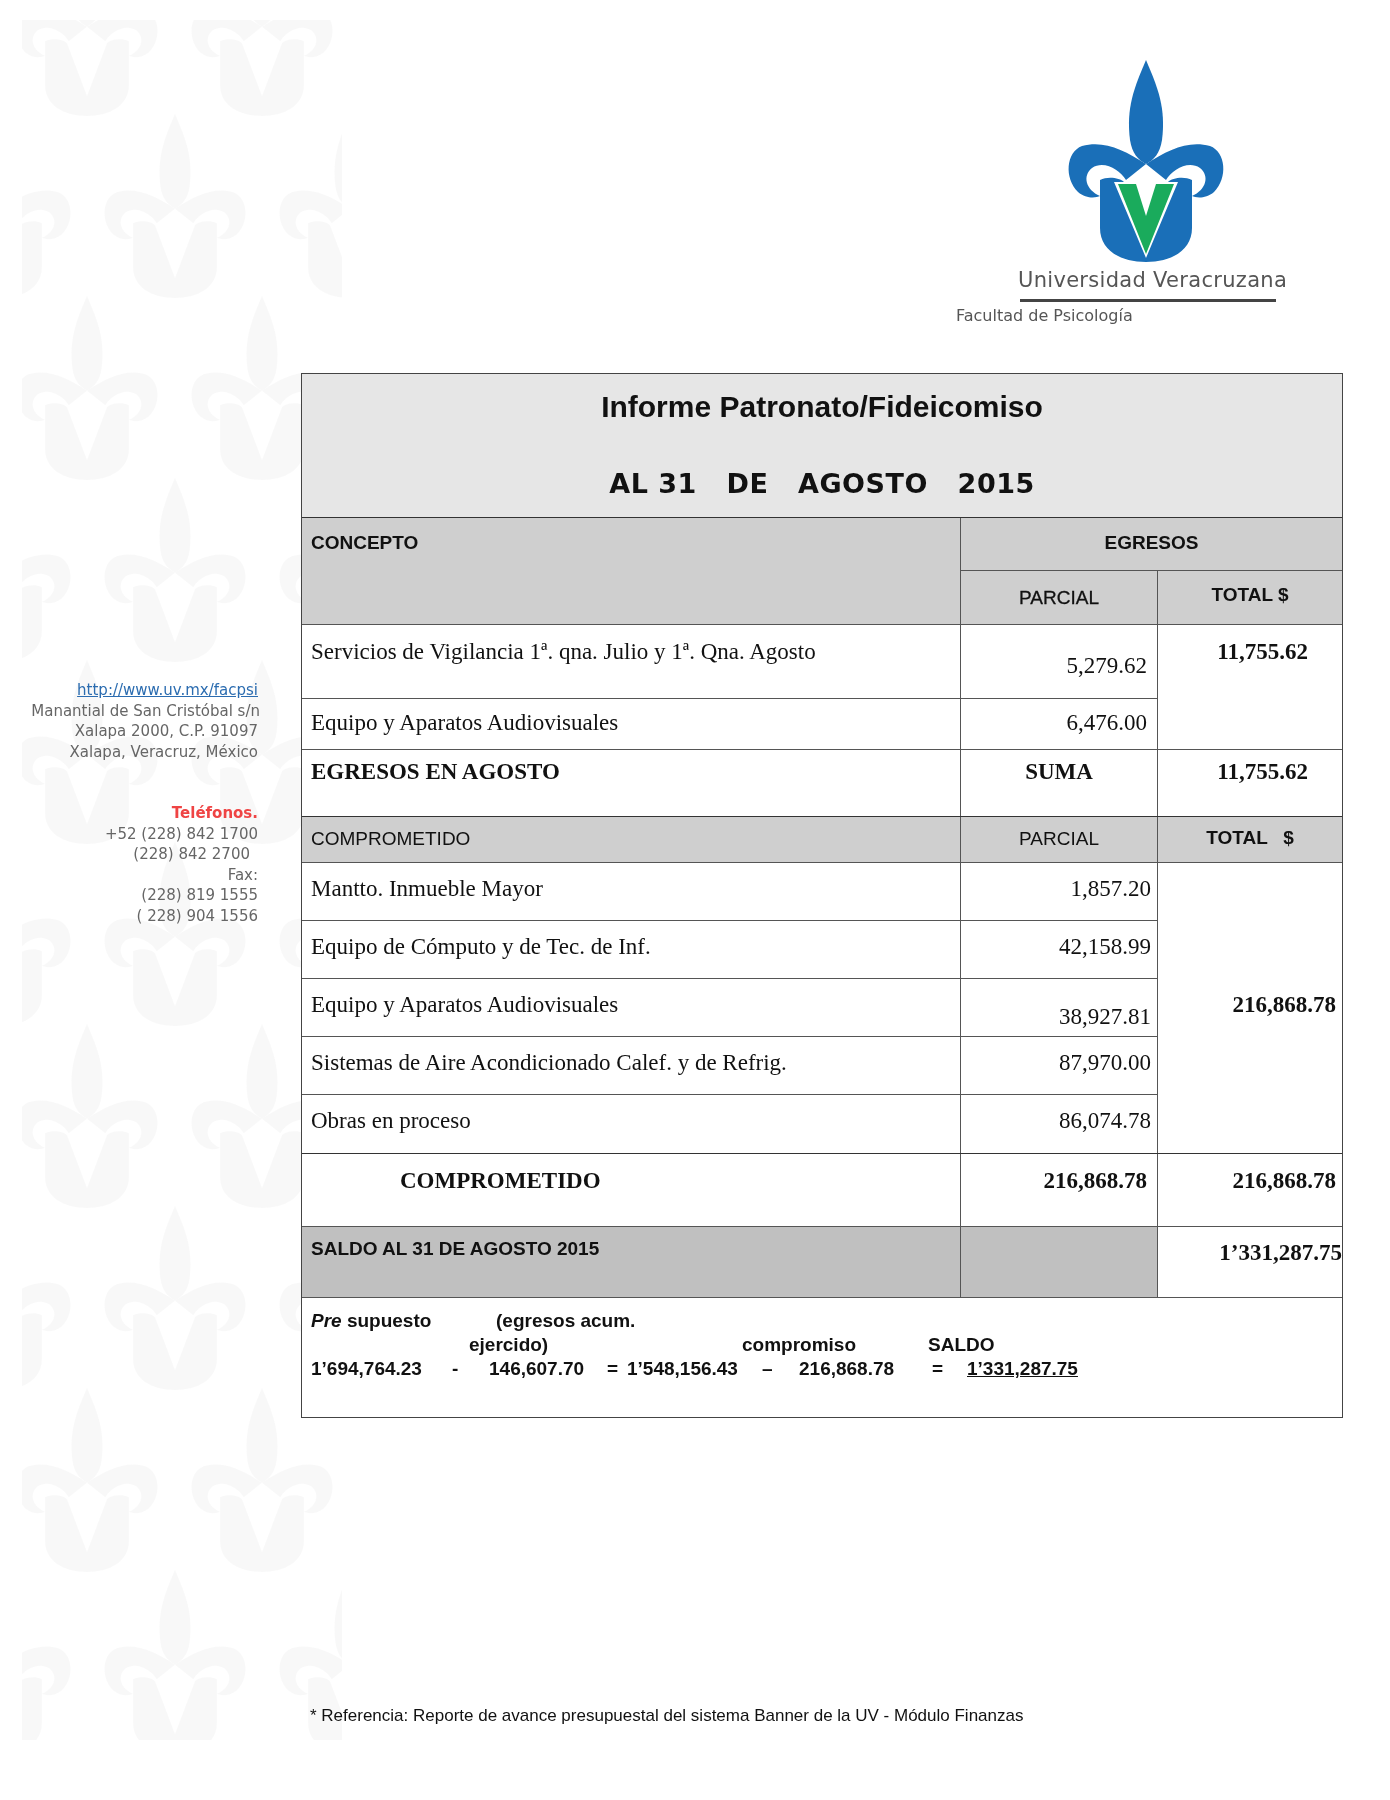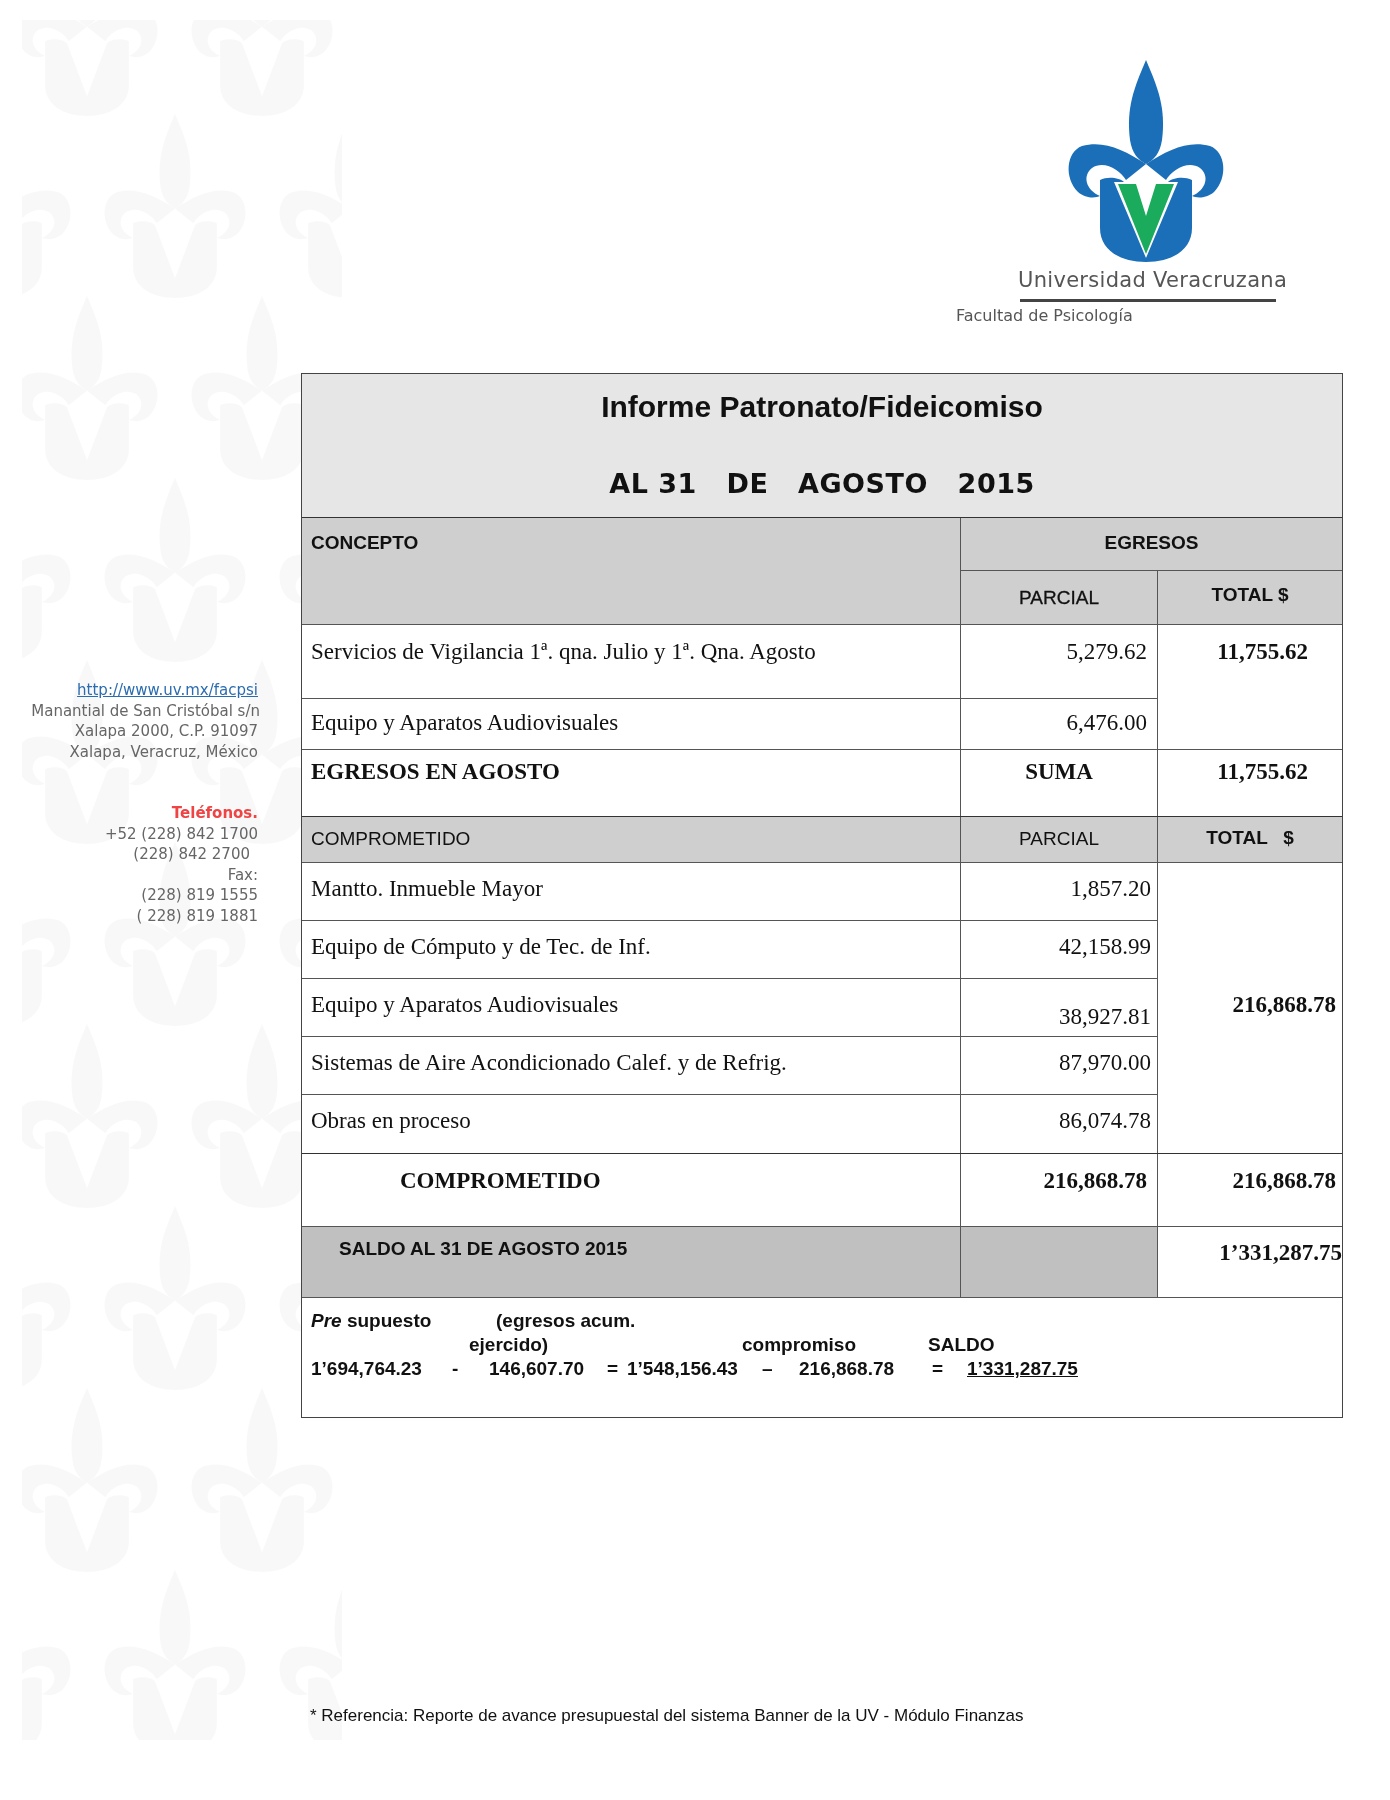--- a/index.html
+++ b/index.html
@@ -287,21 +287,21 @@
   <div><a>http://www.uv.mx/facpsi</a></div>
   <div style="margin-right:-2px">Manantial de San Cristóbal s/n</div>
   <div>Xalapa 2000, C.P. 91097</div>
   <div>Xalapa, Veracruz, México</div>
   <div class="gap"></div>
   <div class="phones-title">Teléfonos.</div>
   <div>+52 (228) 842 1700</div>
   <div style="margin-right:8px">(228) 842 2700</div>
   <div>Fax:</div>
   <div>(228) 819 1555</div>
-  <div>( 228) 819 1881</div>
+  <div>( 228) 904 1556</div>
 </div>
 
 <div class="report">
   <div class="cell title-block">
     <div class="title t1">Informe Patronato/Fideicomiso</div>
     <div class="title t2" style="white-space:pre">AL 31   DE   AGOSTO   2015</div>
   </div>
 
   <div class="cell hdr" style="left:659px; top:144px; width:381px; height:52px;">
     <span class="txt hdr-text" style="left:0; width:100%; text-align:center; top:14px;">EGRESOS</span>
@@ -310,21 +310,21 @@
     <span class="txt hdr-text" style="left:9px; top:14px;">CONCEPTO</span>
   </div>
   <div class="cell hdr" style="left:659px; top:197px; width:196px; height:53px;">
     <span class="txt hdr-text" style="left:0; width:100%; text-align:center; top:16px; font-weight:normal; -webkit-text-stroke:0.3px #111;">PARCIAL</span>
   </div>
   <div class="cell hdr" style="left:856px; top:197px; width:184px; height:53px;">
     <span class="txt hdr-text" style="left:0; width:100%; text-align:center; top:13px;">TOTAL $</span>
   </div>
 
   <span class="txt serif" style="left:9px; top:265px;">Servicios de Vigilancia    1ª.  qna.  Julio      y 1ª. Qna. Agosto</span>
-  <span class="txt serif num" style="left:659px; width:186px; top:265px;">5,279.62</span>
+  <span class="txt serif num" style="left:659px; width:186px; top:279px;">5,279.62</span>
   <span class="txt serif-b num" style="left:856px; width:150px; top:265px;">11,755.62</span>
 
   <span class="txt serif" style="left:9px; top:336px;">Equipo y Aparatos Audiovisuales</span>
   <span class="txt serif num" style="left:659px; width:186px; top:336px;">6,476.00</span>
 
   <span class="txt serif-b" style="left:9px; top:385px;">EGRESOS  EN  AGOSTO</span>
   <span class="txt serif-b" style="left:659px; width:196px; text-align:center; top:385px;">SUMA</span>
   <span class="txt serif-b num" style="left:856px; width:150px; top:385px;">11,755.62</span>
 
   <div class="cell hdr" style="left:0; top:443px; width:1040px; height:45px;">
@@ -347,21 +347,21 @@
   <span class="txt serif num" style="left:659px; width:190px; top:676px;">87,970.00</span>
 
   <span class="txt serif" style="left:9px; top:734px;">Obras en proceso</span>
   <span class="txt serif num" style="left:659px; width:190px; top:734px;">86,074.78</span>
 
   <span class="txt serif-b" style="left:98px; top:794px;">COMPROMETIDO</span>
   <span class="txt serif-b num" style="left:659px; width:186px; top:794px;">216,868.78</span>
   <span class="txt serif-b num" style="left:856px; width:178px; top:794px;">216,868.78</span>
 
   <div class="cell" style="left:0; top:852px; width:855px; height:71px; background:#c0c0c0;">
-    <span class="txt hdr-text" style="left:9px; top:12px;margin-left:28px;">SALDO AL 31  DE  AGOSTO  2015</span>
+    <span class="txt hdr-text" style="left:9px; top:12px;">SALDO AL 31  DE  AGOSTO  2015</span>
   </div>
   <span class="txt serif-b num" style="left:856px; width:184px; top:866px;">1’331,287.75</span>
 
   <span class="note" style="left:9px; top:936px;"><i>Pre</i><span> supuesto</span></span>
   <span class="note" style="left:169px; top:936px;margin-left:25px;">(egresos acum.</span>
   <span class="note" style="left:167px; top:960px;">ejercido)</span>
   <span class="note" style="left:440px; top:960px;">compromiso</span>
   <span class="note" style="left:626px; top:960px;">SALDO</span>
 
   <span class="note" style="left:9px; top:984px;">1’694,764.23</span>

